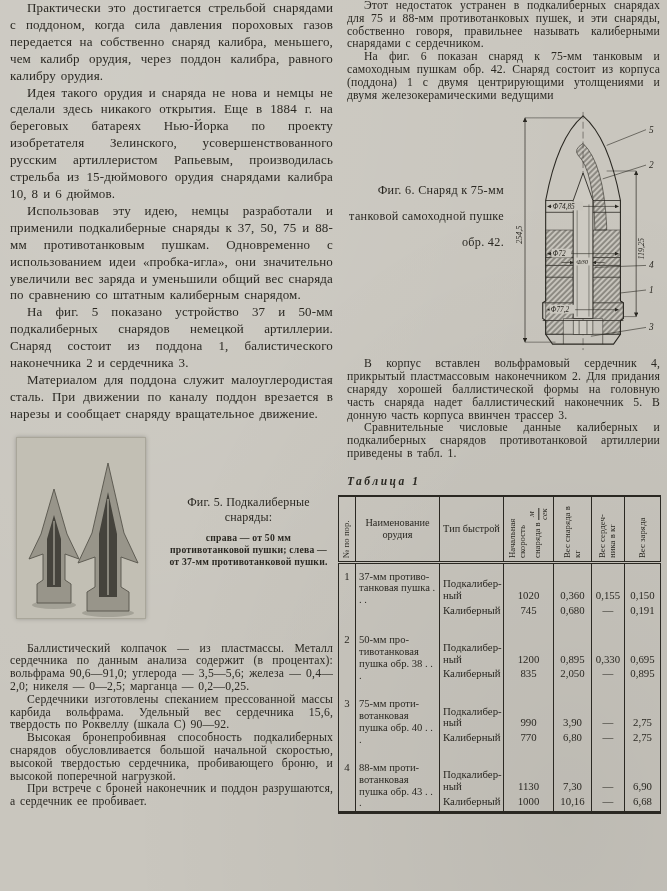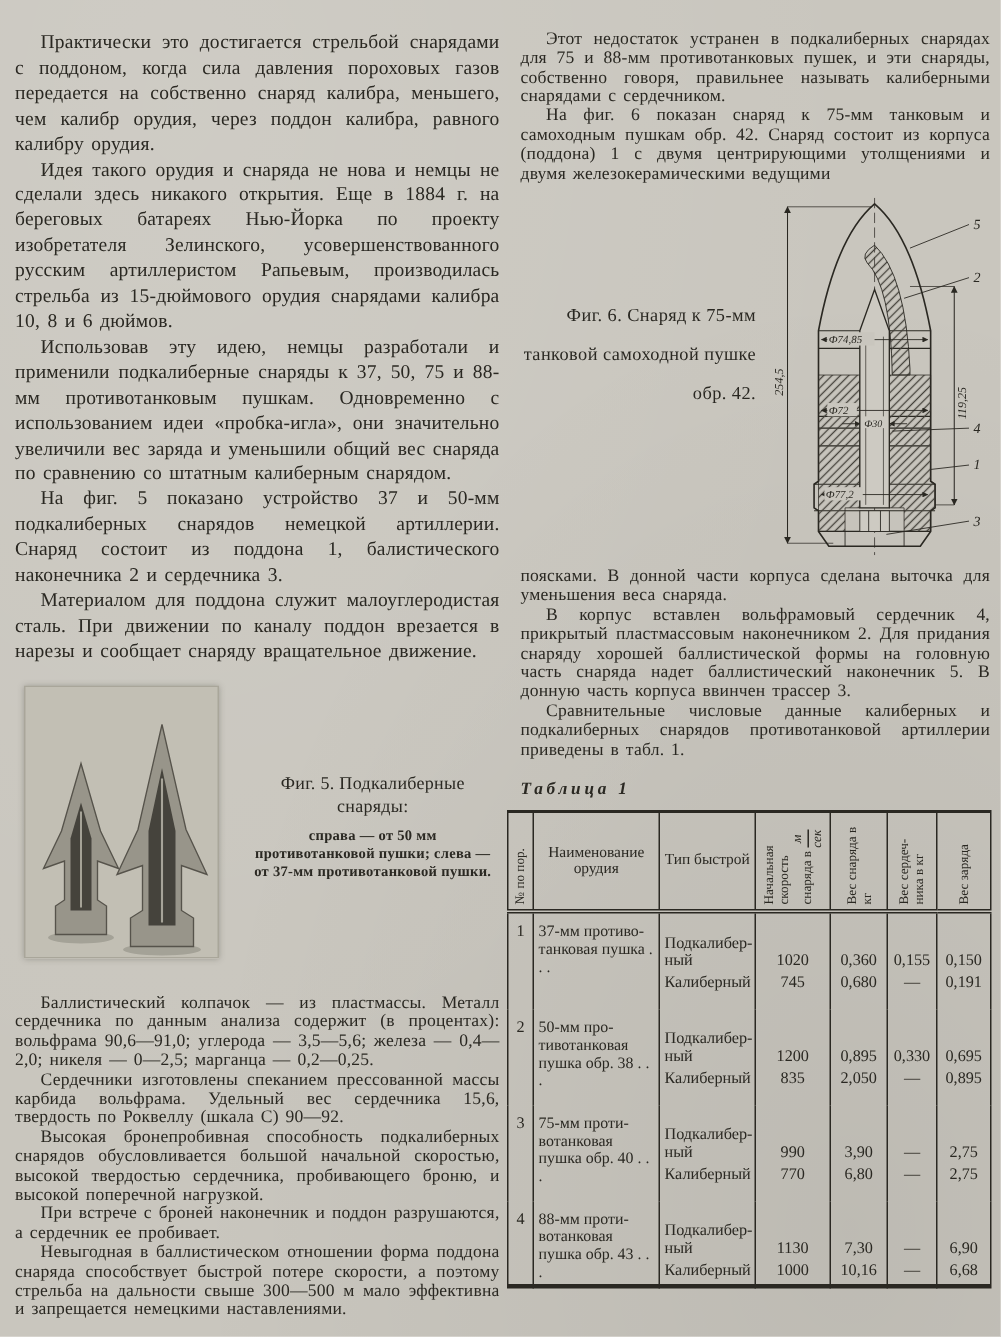--- a/index.html
+++ b/index.html
@@ -5,21 +5,21 @@
   html,body{margin:0;padding:0;}
   .page{
     position:relative;width:667px;height:891px;overflow:hidden;
     background:
       radial-gradient(ellipse at 18% 8%, rgba(255,255,255,0.10), transparent 60%),
       radial-gradient(ellipse at 85% 92%, rgba(0,0,0,0.06), transparent 55%),
       #c9c6be;
     color:#2a2822;
     font-family:"Liberation Serif","DejaVu Serif",serif;
   }
-  .col{position:absolute;top:20px;}
+  .col{position:absolute;top:0;}
   .col-left{left:10px;width:323px;}
   .col-right{left:347px;width:313px;}
   p{margin:0;text-indent:17px;text-align:justify;letter-spacing:0.15px;word-spacing:1.5px;}
   .txt-lg p{font-size:13px;line-height:16.9px;}
   .txt-sm p, .txt-sm{font-size:11.7px;line-height:12.8px;}
   p.noindent{text-indent:0;}
   
   figure{margin:0;padding:0;}
   .fig5{display:flex;margin:14px 0 24px 6px;}
   .fig5-photo{flex:none;width:130px;height:182px;display:block;box-shadow:0 0 4px rgba(70,68,60,0.35);}
@@ -88,21 +88,20 @@
         <div class="fig5-cap-title">Фиг. 5. Подкалиберные снаряды:</div>
         <div class="fig5-cap-note">справа — от 50 мм противотанковой пушки; слева — от 37-мм противотанковой пушки.</div>
       </figcaption>
     </figure>
 
     <div class="txt-sm">
       <p>Баллистический колпачок — из пластмассы. Металл сердечника по данным анализа содержит (в процентах): вольфрама 90,6—91,0; углерода — 3,5—5,6; железа — 0,4—2,0; никеля — 0—2,5; марганца — 0,2—0,25.</p>
       <p>Сердечники изготовлены спеканием прессованной массы карбида вольфрама. Удельный вес сердечника 15,6, твердость по Роквеллу (шкала С) 90—92.</p>
       <p>Высокая бронепробивная способность подкалиберных снарядов обусловливается большой начальной скоростью, высокой твердостью сердечника, пробивающего броню, и высокой поперечной нагрузкой.</p>
       <p>При встрече с броней наконечник и поддон разрушаются, а сердечник ее пробивает.</p>
-      <p>Невыгодная в баллистическом отношении форма поддона снаряда способствует быстрой потере скорости, а поэтому стрельба на дальности свыше 300—500 м мало эффективна и запрещается немецкими наставлениями.</p>
     </div>
   </div>
 
   <div class="col col-right txt-sm">
     <p>Этот недостаток устранен в подкалиберных снарядах для 75 и 88-мм противотанковых пушек, и эти снаряды, собственно говоря, правильнее называть калиберными снарядами с сердечником.</p>
     <p>На фиг. 6 показан снаряд к 75-мм танковым и самоходным пушкам обр. 42. Снаряд состоит из корпуса (поддона) 1 с двумя центрирующими утолщениями и двумя железокерамическими ведущими</p>
 
     <figure class="fig6">
       <figcaption class="fig6-cap">Фиг. 6. Снаряд к 75-мм танковой самоходной пушке обр. 42.</figcaption>
       <svg class="fig6-draw" viewBox="0 0 150 246" aria-hidden="true">
@@ -185,21 +184,20 @@
           <line x1="80" y1="230" x2="136" y2="221"></line>
         </g>
         <text x="139" y="23" font-size="9.5" font-style="italic" fill="#2a2822">5</text>
         <text x="139" y="59" font-size="9.5" font-style="italic" fill="#2a2822">2</text>
         <text x="139" y="161" font-size="9.5" font-style="italic" fill="#2a2822">4</text>
         <text x="139" y="186" font-size="9.5" font-style="italic" fill="#2a2822">1</text>
         <text x="139" y="224" font-size="9.5" font-style="italic" fill="#2a2822">3</text>
       </svg>
     </figure>
 
-    <p class="noindent">поясками. В донной части корпуса сделана выточка для уменьшения веса снаряда.</p>
     <p>В корпус вставлен вольфрамовый сердечник 4, прикрытый пластмассовым наконечником 2. Для придания снаряду хорошей баллистической формы на головную часть снаряда надет баллистический наконечник 5. В донную часть корпуса ввинчен трассер 3.</p>
     <p>Сравнительные числовые данные калиберных и подкалиберных снарядов противотанковой артиллерии приведены в табл. 1.</p>
 
     <div class="tbl-label">Таблица 1</div>
 
     <table>
       <colgroup>
         <col style="width:17px">
           <col style="width:84px">
           <col style="width:64px">

